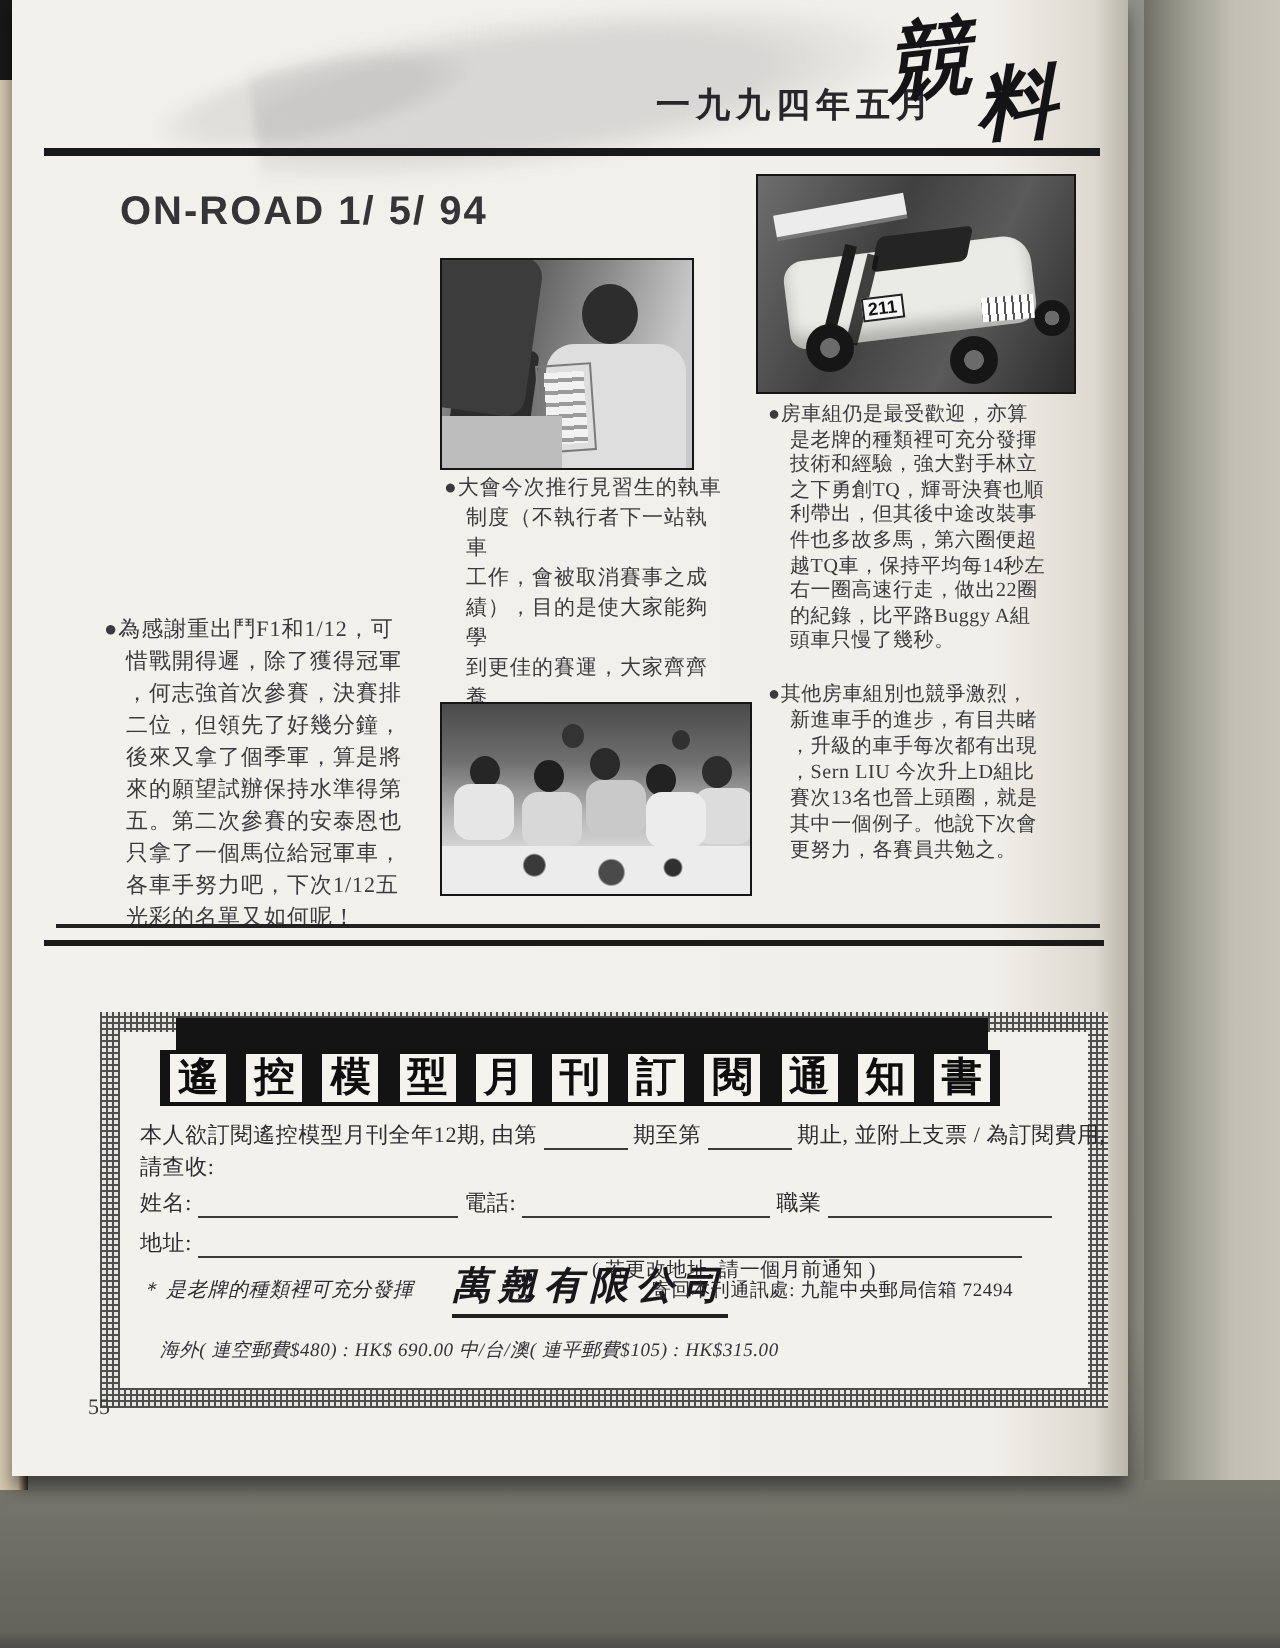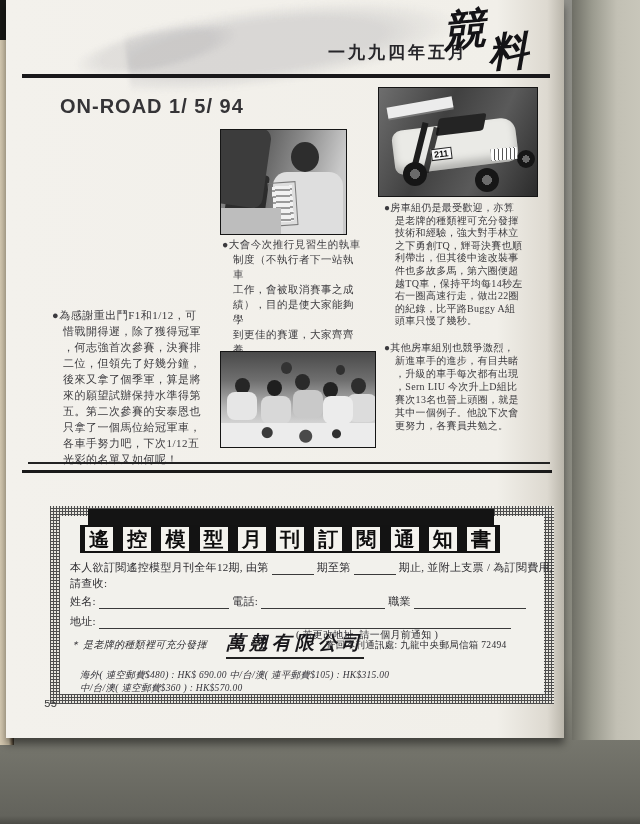--- a/index.html
+++ b/index.html
@@ -102,21 +102,21 @@
   .f-note { left:246px; top:122px; font-size:10px; }
   .f-payee { left:20px; top:132px; font-size:10px; font-style:italic; }
   .f-company { left:176px; top:124px; font-size:19px; font-weight:600; letter-spacing:4px; color:#18171b;
                border-bottom:2px solid #222; padding-bottom:1px;font-style:italic; }
   .f-mail { left:276px; top:133px; font-size:9.5px;text-align:center; }
   .f-price { font-size:9.5px; font-style:italic; color:#34333a; }
   .f-p1 { left:20px; top:150px; }
   .f-p2 { left:30px; top:163px; }
   .f-p3 { left:30px; top:176px; }
 
-  .pageno { position:absolute; left:38px; top:698px; font-family:Liberation Mono, monospace; font-size:11px; color:#3c3c3c; }
+  .pageno { position:absolute; left:38px; top:698px; font-family:Liberation Serif, serif; font-size:11px; color:#3c3c3c; }
 </style>
 </head>
 <body>
 
 <div class="screen">
   <div class="bg-right"></div>
   <div class="tan-strip"></div>
   <div class="corner-black"></div>
 
   <div class="page">
@@ -235,18 +235,17 @@
         <span>職業</span>
         <span class="blank" style="width:112px"></span>
       </div>
 
       <div class="frow f-note">( 若更改地址, 請一個月前通知 )</div>
       <div class="frow f-payee">＊ 是老牌的種類裡可充分發揮</div>
       <div class="frow f-company">萬翹有限公司</div>
       <div class="frow f-mail">寄回本刊通訊處: 九龍中央郵局信箱 72494</div>
 
       <div class="frow f-price f-p2">海外( 連空郵費$480) : HK$ 690.00  中/台/澳( 連平郵費$105) : HK$315.00</div>
-      <div class="frow f-price f-p3">中/台/澳( 連空郵費$360 ) : HK$570.00</div>
     </div>
 
     <div class="pageno">55</div>
   </div>
 </div>
 
 </body></html>

